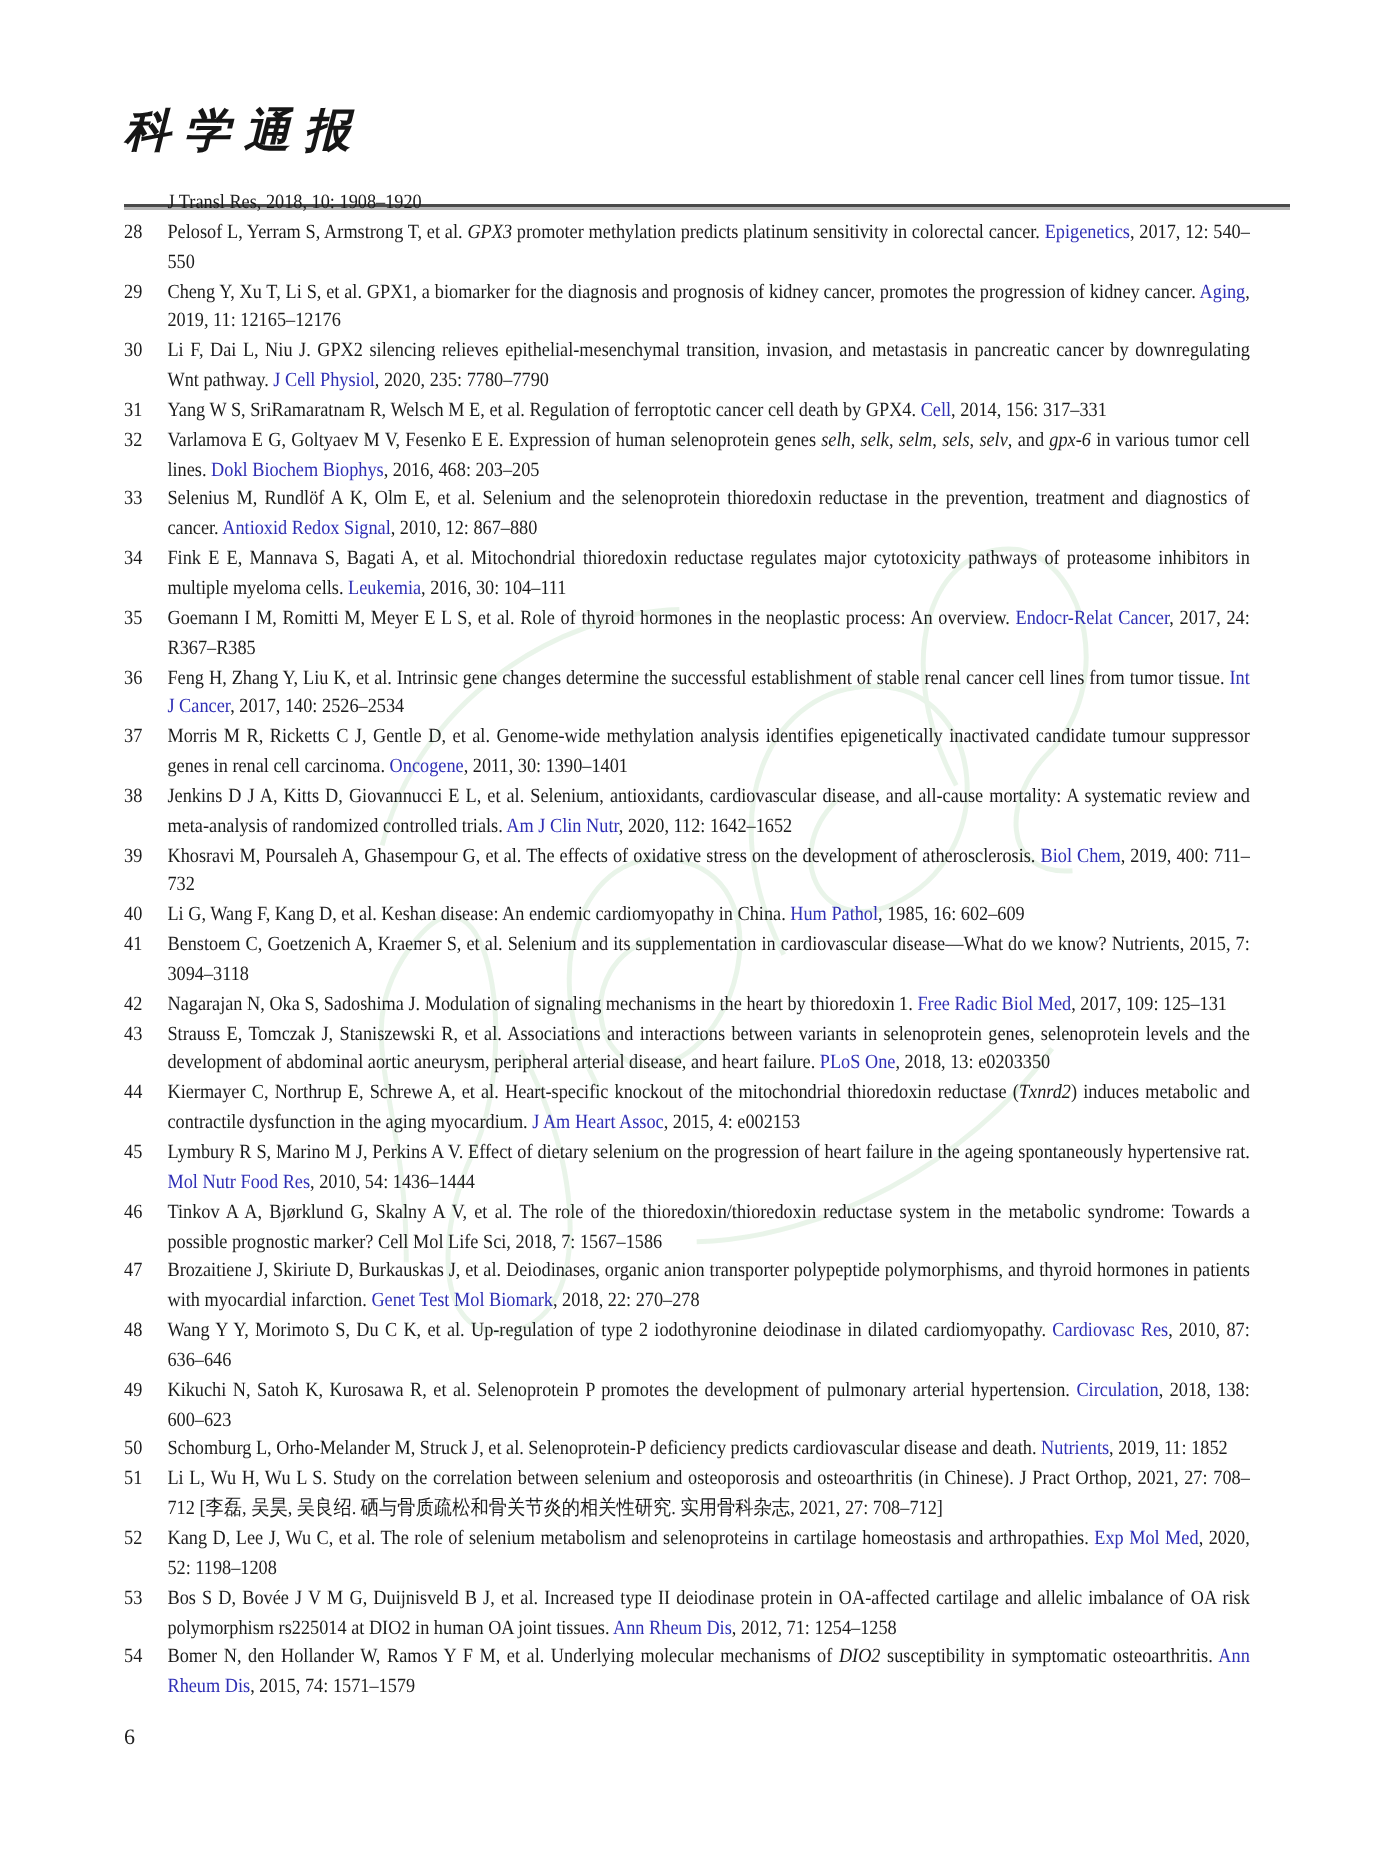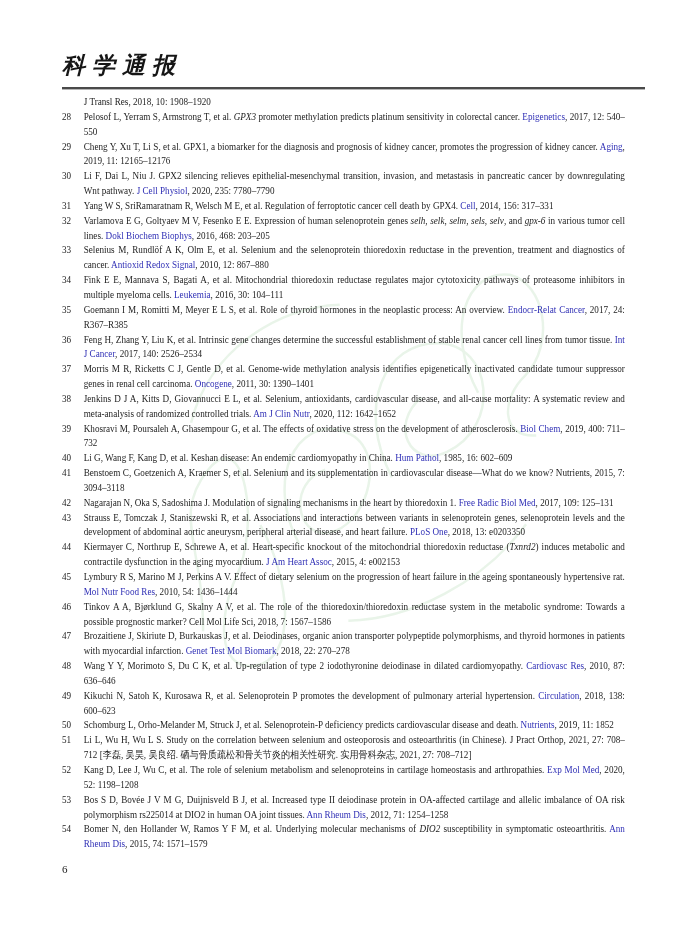--- a/index.html
+++ b/index.html
@@ -13,21 +13,21 @@
   }
   .page{position:absolute;inset:0;}
 
   
   .masthead{position:absolute;left:62px;top:54px;width:583px;}
   .logo{
     font-family:"Liberation Serif", serif;
     font-weight:bold;font-style:italic;
     font-size:23px;letter-spacing:7px;
     color:#161616;line-height:1;
-    padding-bottom:10px;
+    padding-bottom:25px;
   }
   .rule{
     width:583px;height:3px;
     background:linear-gradient(to bottom,#4a4a4a 0 55%,#b5b5b5 55% 100%);
   }
 
   
   .watermark{
     position:absolute;left:90px;top:190px;
     width:520px;height:520px;

